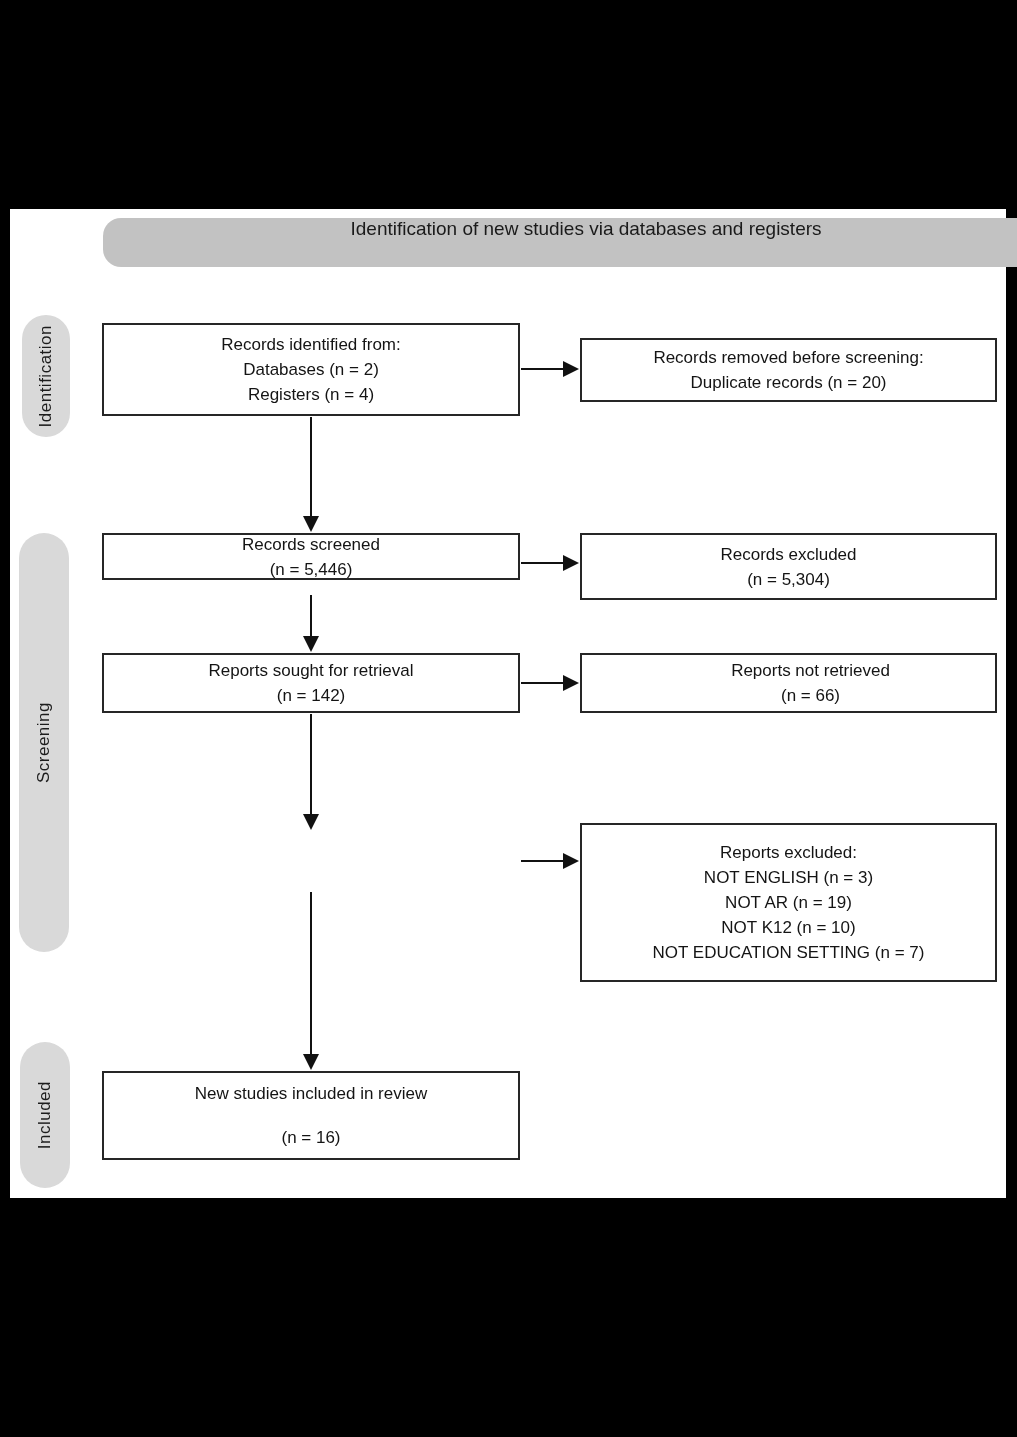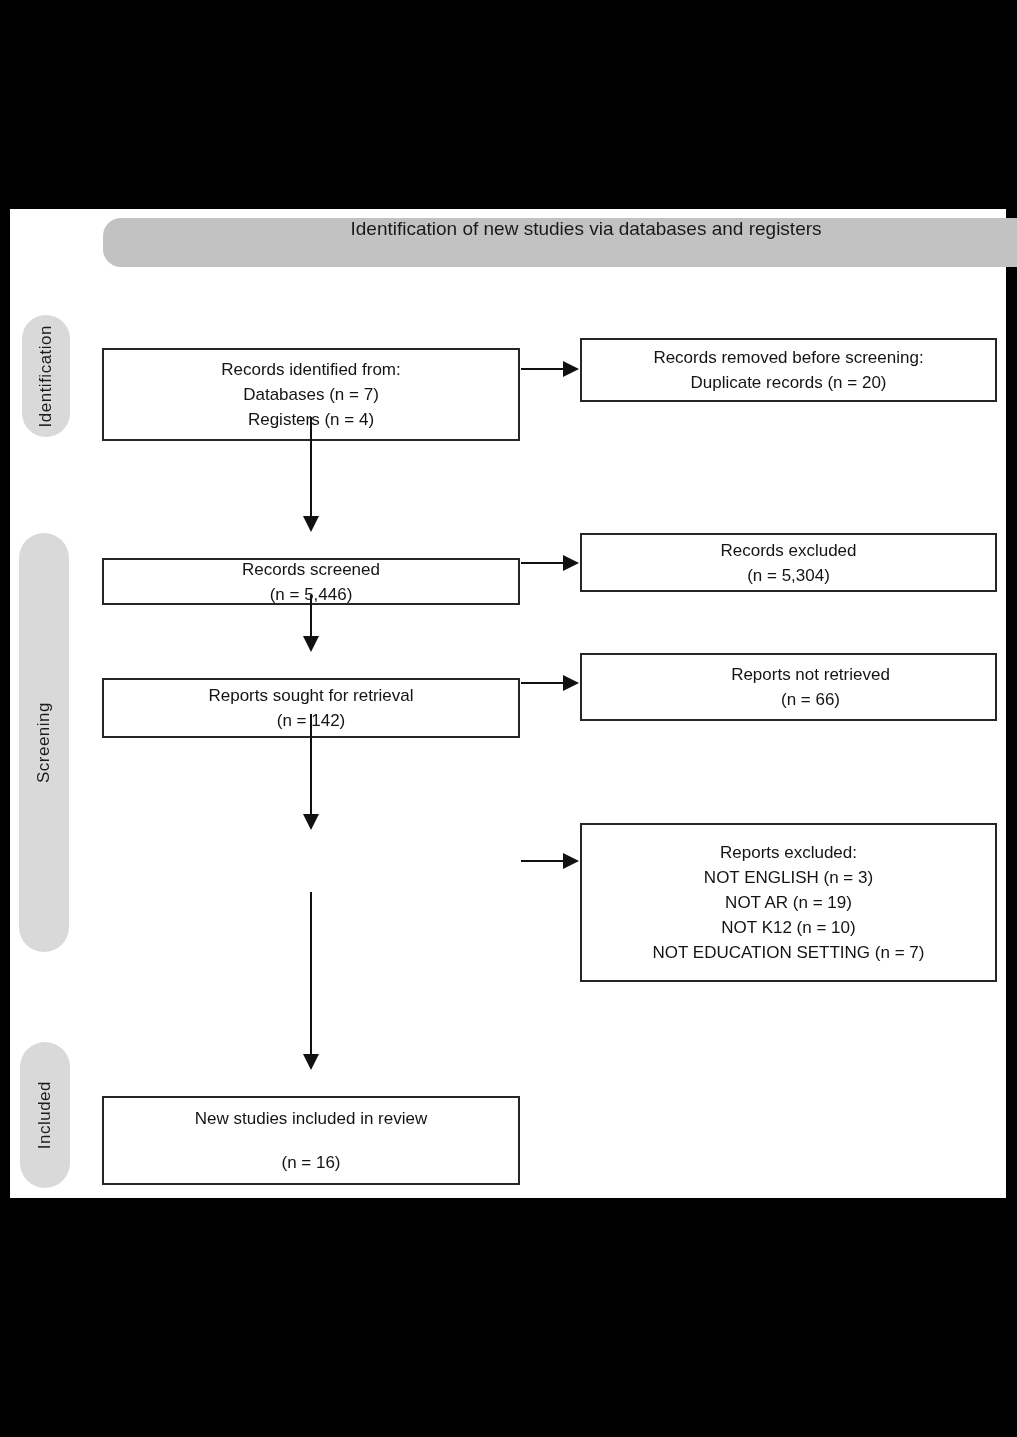--- a/index.html
+++ b/index.html
@@ -46,28 +46,28 @@
   .box {
     position: absolute;
     box-sizing: border-box;
     background: #fff;
     border: 2px solid var(--border, #222);
     display: flex; flex-direction: column;
     align-items: center; justify-content: center;
     text-align: center;
     font-size: 17px; line-height: 25px; color: #141414;
   }
-  .col-left  { left: 102px; width: 418px; margin-top: 25px; }
+  .col-left  { left: 102px; width: 418px; }
   .col-right { left: 580px; width: 417px; }
   #b-records-identified   { top: 323px;  height: 93px; }
   #b-records-removed      { top: 338px;  height: 64px; }
   #b-records-screened     { top: 533px;  height: 47px; }
-  #b-records-excluded     { top: 533px;  height: 59px; }
+  #b-records-excluded     { top: 533px;  height: 67px; }
   #b-reports-sought       { top: 653px;  height: 60px; text-align: center; }
-  #b-reports-not-retrieved{ top: 653px;  height: 68px; padding-left: 44px; }
+  #b-reports-not-retrieved{ top: 653px;  height: 60px; padding-left: 44px; }
   #b-reports-assessed     { top: 831px;  height: 60px; }
   #b-reports-excluded     { top: 783px;  height: 159px; line-height: 25px; margin-top: 40px; }
   #b-new-studies          { top: 1071px; height: 89px; gap: 19px; }
   .arrow-layer {
     position: absolute; left: 0; top: 0;
     width: 1017px; height: 1437px;
     pointer-events: none;
   }
   .arrow-layer line    { stroke: #111; stroke-width: 2; }
   .arrow-layer polygon { fill: #111; }
@@ -87,21 +87,21 @@
   </div>
   <div class="pill" id="pill-screening">
     <span class="vtext">Screening</span>
   </div>
   <div class="pill" id="pill-included">
     <span class="vtext">Included</span>
   </div>
 
   <div class="box col-left" id="b-records-identified">
     <div>Records identified from:</div>
-    <div>Databases (n = 7)</div>
+    <div>Databases (n = 2)</div>
     <div>Registers (n = 4)</div>
   </div>
 
   <div class="box col-right" id="b-records-removed">
     <div>Records removed before screening:</div>
     <div>Duplicate records (n = 20)</div>
   </div>
 
   <div class="box col-left" id="b-records-screened">
     <div>Records screened</div>

